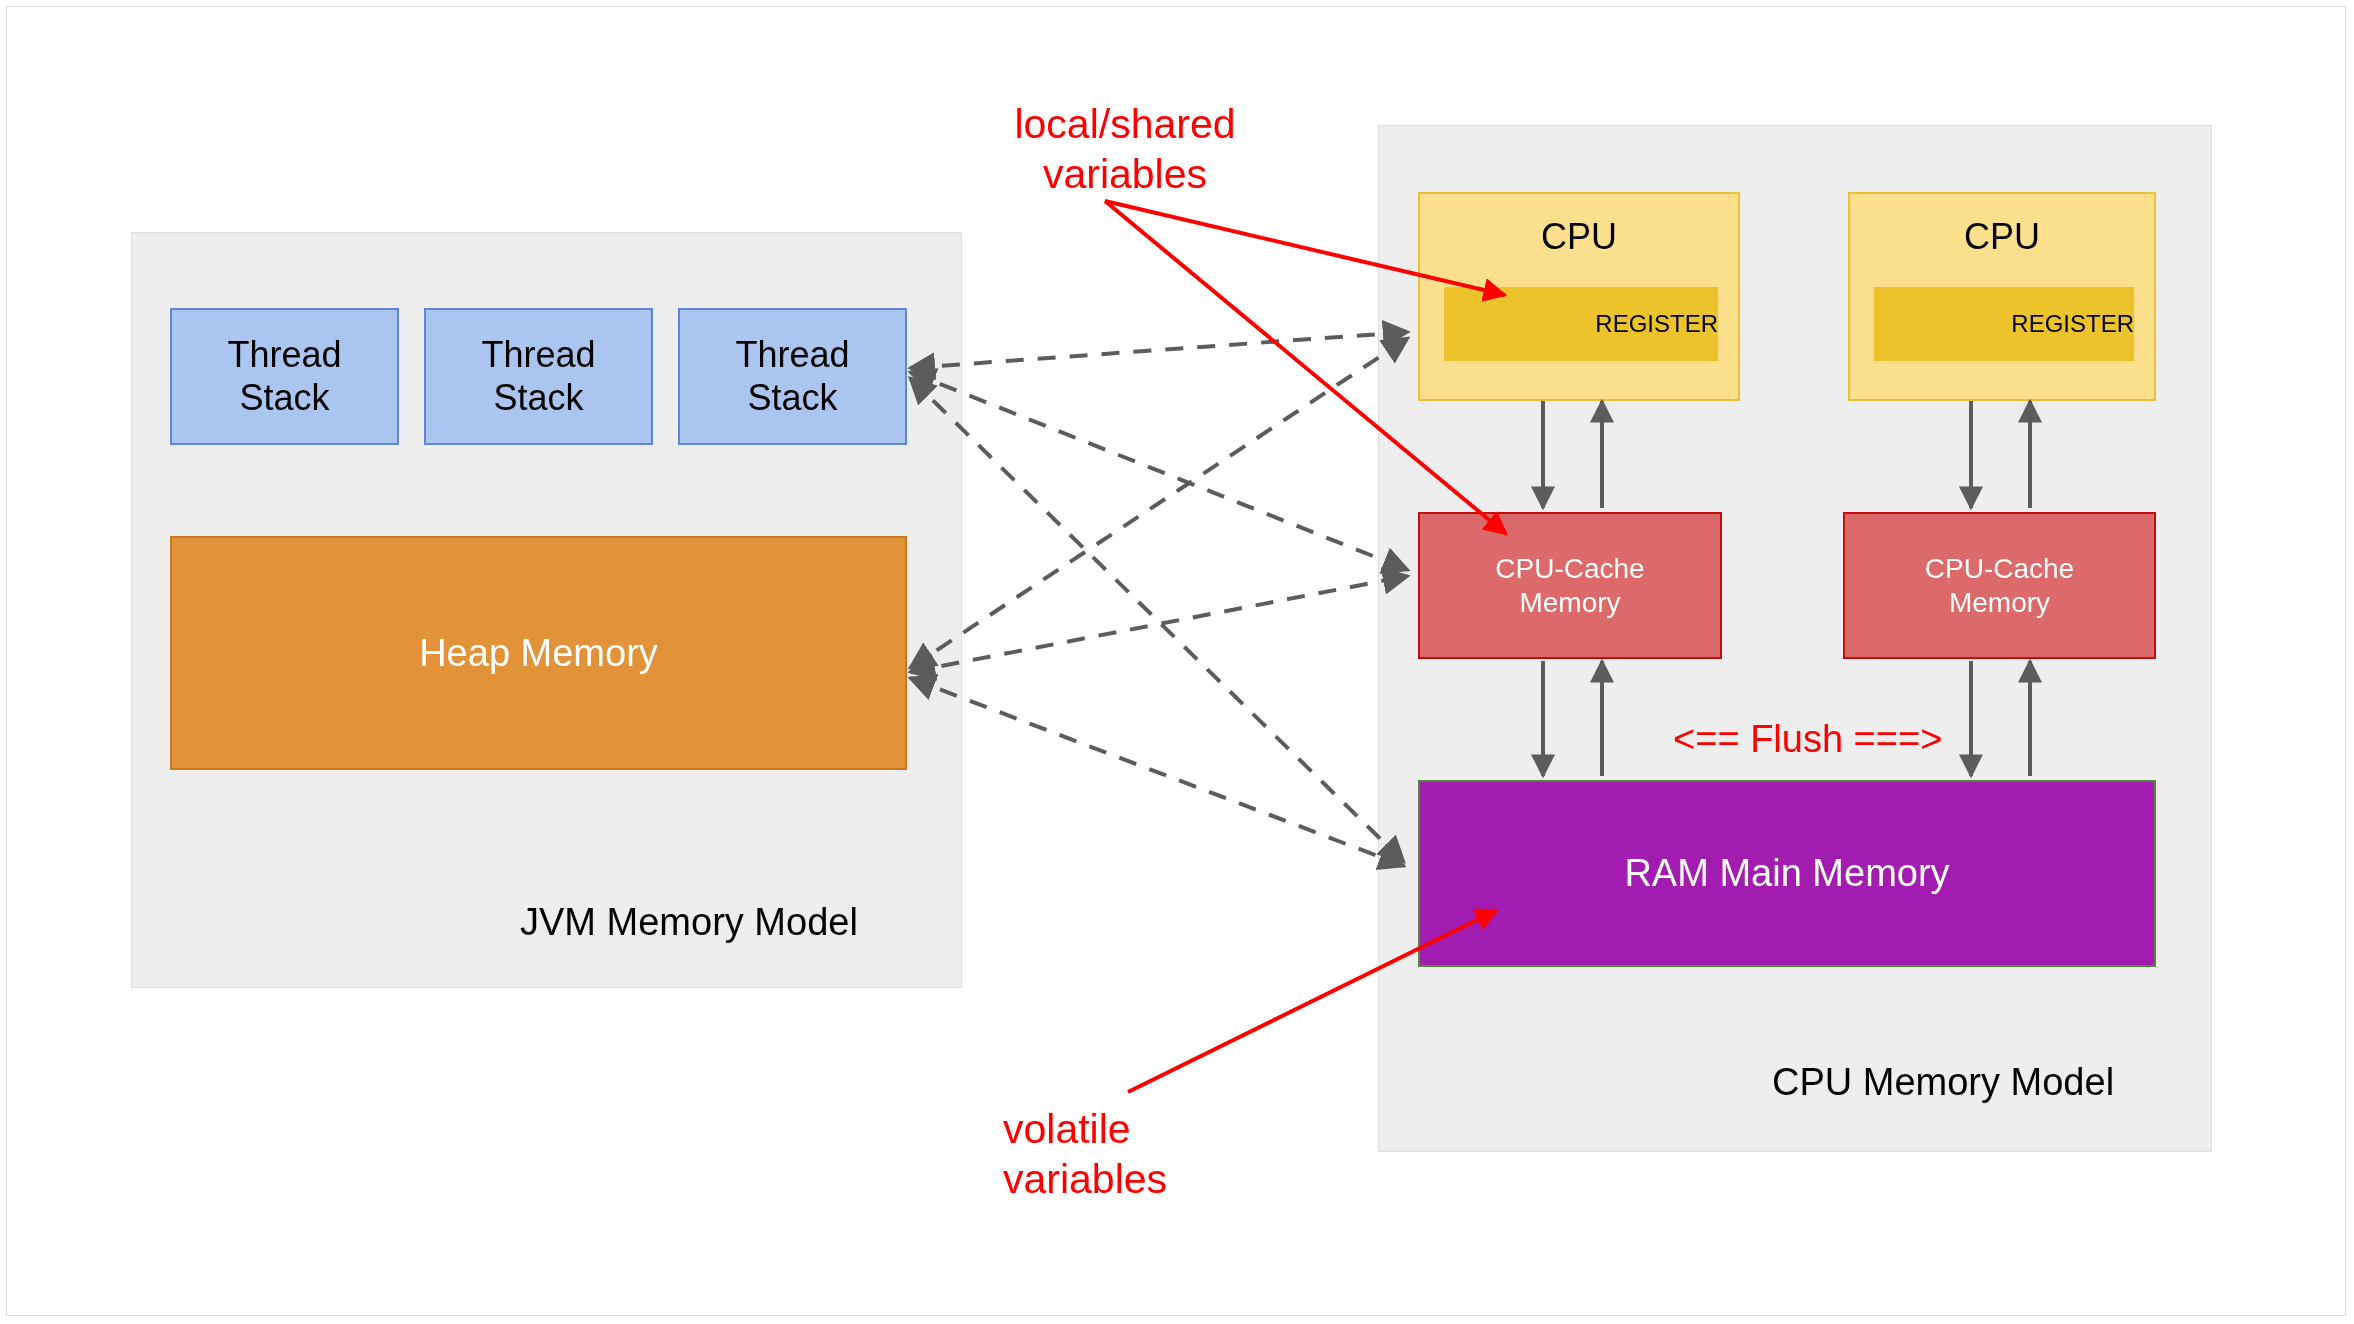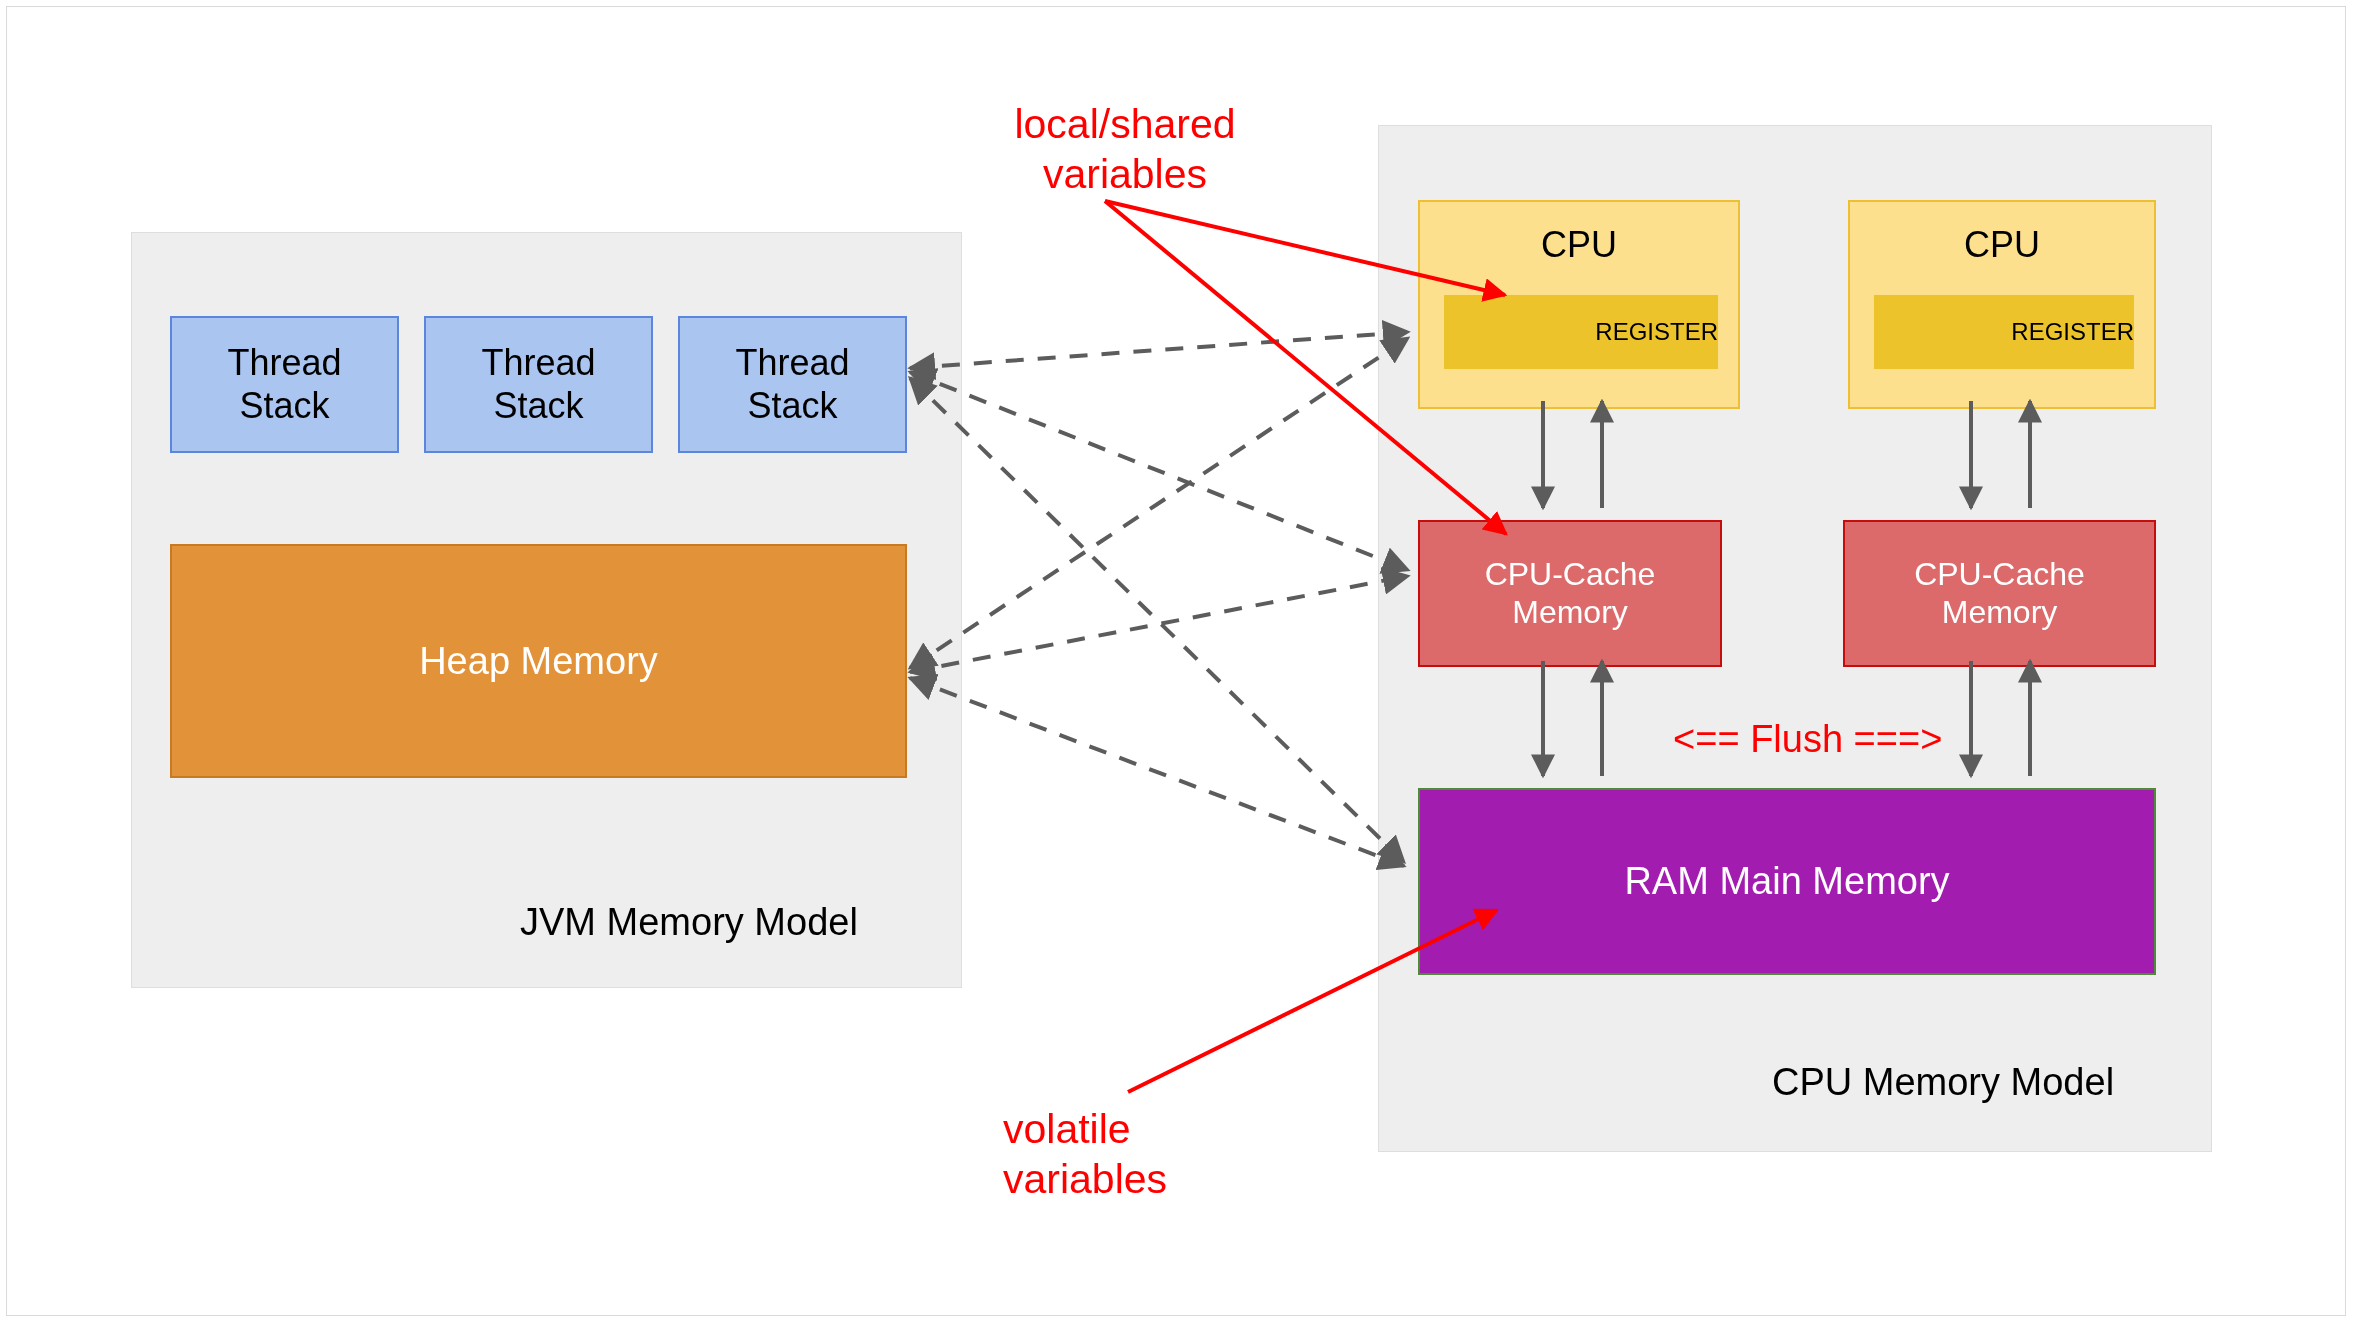--- a/index.html
+++ b/index.html
@@ -42,21 +42,20 @@
     white-space: nowrap;
   }
   .node {
     position: absolute;
     box-sizing: border-box;
     display: flex;
     align-items: center;
     justify-content: center;
     text-align: center;
     line-height: 1.18;
-    margin-top: 8px;
   }
   .thread-stack {
     background: #a9c5f0;
     border: 2px solid #5b86dc;
     color: #000000;
     font-size: 36px;
   }
   .heap {
     background: #e2933a;
     border: 2px solid #c77a22;
@@ -85,21 +84,21 @@
     color: #000000;
     font-size: 24px;
     display: flex;
     align-items: center;
     justify-content: flex-end;
   }
   .cache {
     background: #dd6a6a;
     border: 2px solid #c50d0d;
     color: #ffffff;
-    font-size: 32px;
+    font-size: 28px;
   }
   .ram {
     background: #a21caf;
     border: 2px solid #4f8a3a;
     color: #ffffff;
     font-size: 38px;
   }
 
   
   .annotation {

